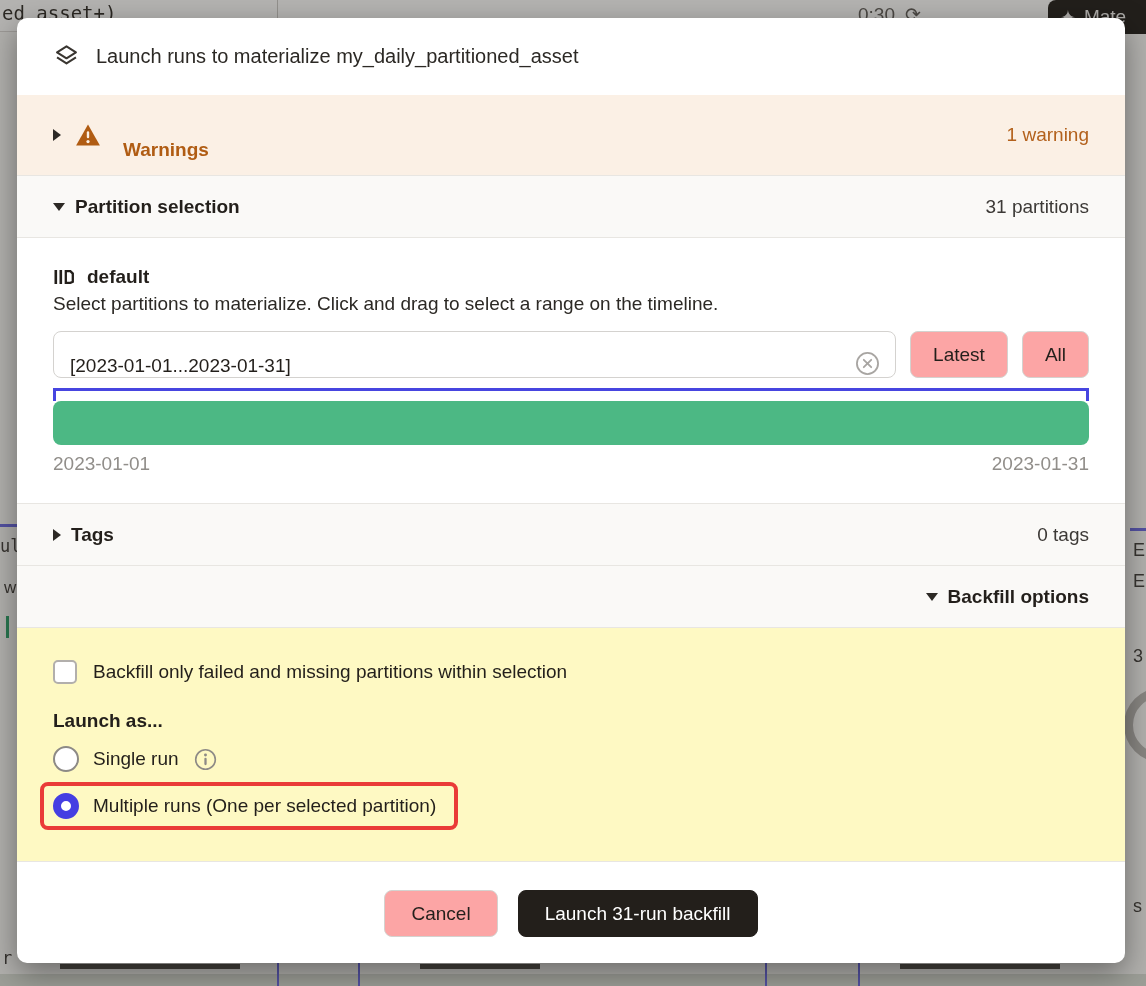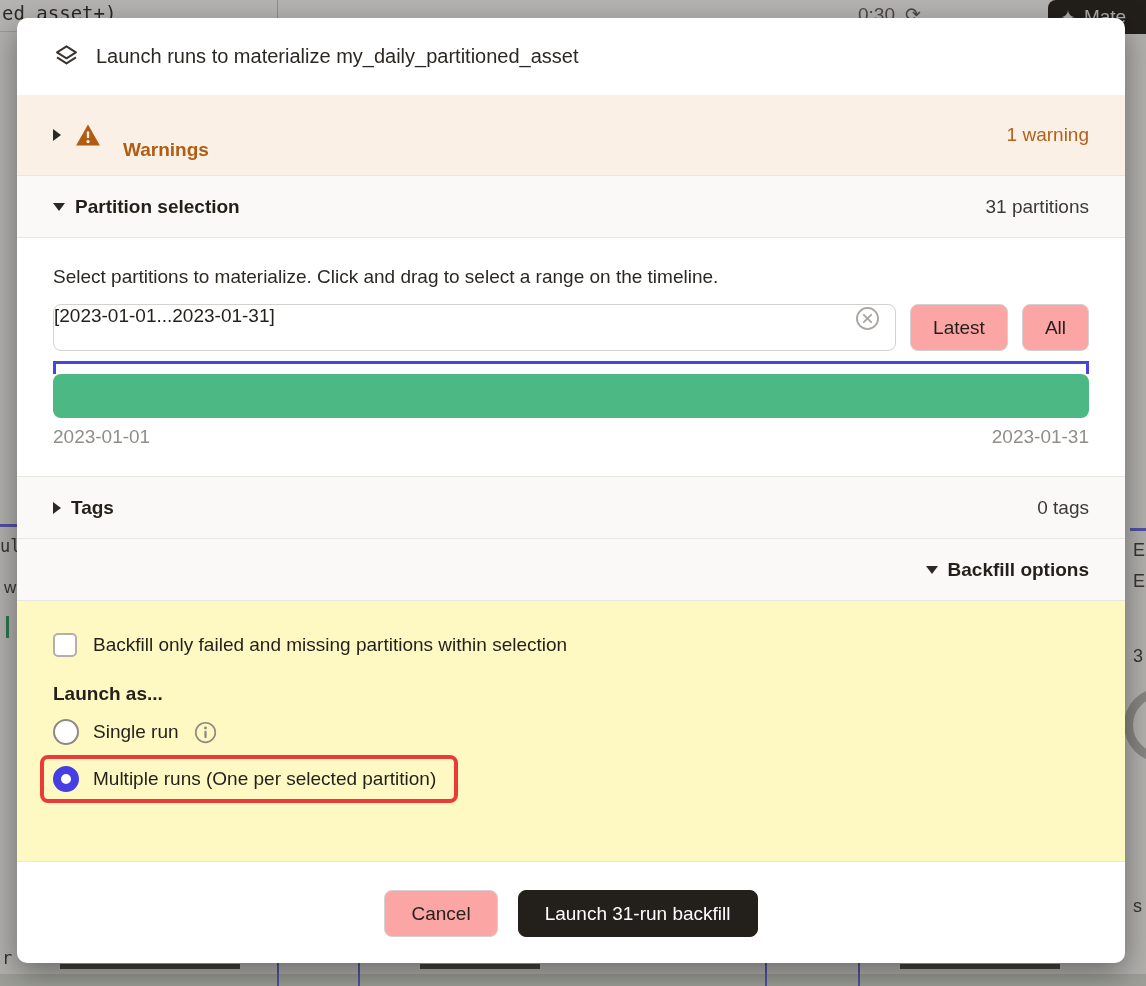--- a/index.html
+++ b/index.html
@@ -41,22 +41,22 @@
 
   .section{flex:0 0 61px;background:#faf9f7;border-top:1px solid #e8e6e2;border-bottom:1px solid #e8e6e2;gap:10px;cursor:pointer;}
   .section-label{font-weight:700;font-size:19px;color:#231f1b;}
   .section-count{margin-left:auto;font-size:19px;color:#3c3936;}
 
   .p-content{padding:28px 36px 0;background:#fff;flex:0 0 auto;}
   .dim-row{display:flex;align-items:center;gap:12px;margin-bottom:5px;}
   .dim-name{font-weight:700;font-size:19px;color:#231f1b;}
   .dim-desc{font-size:19px;color:#2c2925;margin-bottom:16px;}
   .controls{display:flex;gap:14px;margin-bottom:10px;}
-  .p-input{flex:1;height:47px;border:1px solid #d4d2cf;border-radius:8px;display:flex;align-items:flex-start;
-    padding:0 14px 0 0;font-size:19px;color:#231f1b;box-sizing:border-box;}
+  .p-input{flex:1;height:47px;border:1px solid #d4d2cf;border-radius:8px;display:flex;align-items:flex-end;
+    padding:0 14px 0 16px;font-size:19px;color:#231f1b;box-sizing:border-box;}
   .p-input-text{flex:1;}
   .btn{height:47px;border:1px solid #d4d2cf;border-radius:8px;background:#fca5a5;font-size:19px;color:#231f1b;
     padding:0 22px;font-family:inherit;cursor:pointer;}
   .bracket{height:13px;border:3px solid #4745e0;border-bottom:none;box-sizing:border-box;}
   .bar{height:44px;background:#4cb884;border-radius:8px;cursor:pointer;}
   .dates{display:flex;justify-content:space-between;margin-top:8px;font-size:19px;color:#918e8a;padding-bottom:28px;}
 
   .b-content{padding:32px 36px 0;background:#fef9c3;flex:1;}
   .opt-row{display:flex;align-items:center;gap:16px;margin-bottom:26px;}
   .checkbox{width:24px;height:24px;border:2px solid #b2afac;border-radius:5px;background:#fff;flex:0 0 24px;box-sizing:border-box;cursor:pointer;}
@@ -142,20 +142,30 @@
     <span class="warn-count">1 warning</span>
   </div>
 
   <div class="row section">
     <span class="chev down"></span>
     <span class="section-label">Partition selection</span>
     <span class="section-count">31 partitions</span>
   </div>
 
   <div class="p-content">
+    <div class="dim-row">
+      <span class="icon">
+        <svg width="22" height="22" viewBox="0 0 22 22">
+          <rect x="1.5" y="4" width="2.6" height="14" fill="#231f1b"></rect>
+          <rect x="6.5" y="4" width="2.6" height="14" fill="#231f1b"></rect>
+          <path d="M12.8 5.2h4.6l2.4 2.4v8.2l-2.4 1.0h-4.6z" fill="none" stroke="#231f1b" stroke-width="2.3"></path>
+        </svg>
+      </span>
+      <span class="dim-name">default</span>
+    </div>
     <div class="dim-desc">Select partitions to materialize. Click and drag to select a range on the timeline.</div>
 
     <div class="controls">
       <div class="p-input">
         <span class="p-input-text">[2023-01-01...2023-01-31]</span>
         <span class="icon">
           <svg width="27" height="27" viewBox="0 0 24 24" fill="none">
             <circle cx="12" cy="12" r="9.4" stroke="#a8a5a2" stroke-width="1.6"></circle>
             <path d="M8.7 8.7l6.6 6.6M15.3 8.7l-6.6 6.6" stroke="#a8a5a2" stroke-width="1.6" stroke-linecap="round"></path>
           </svg>

